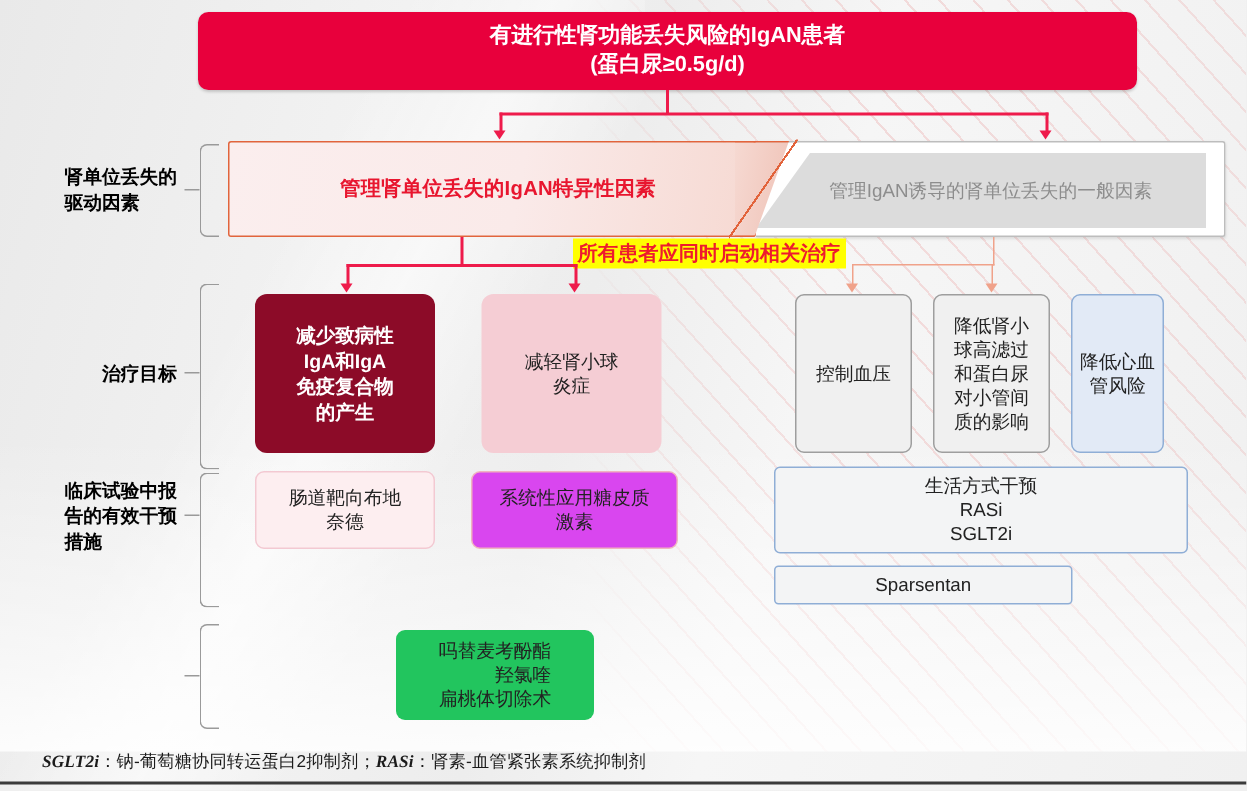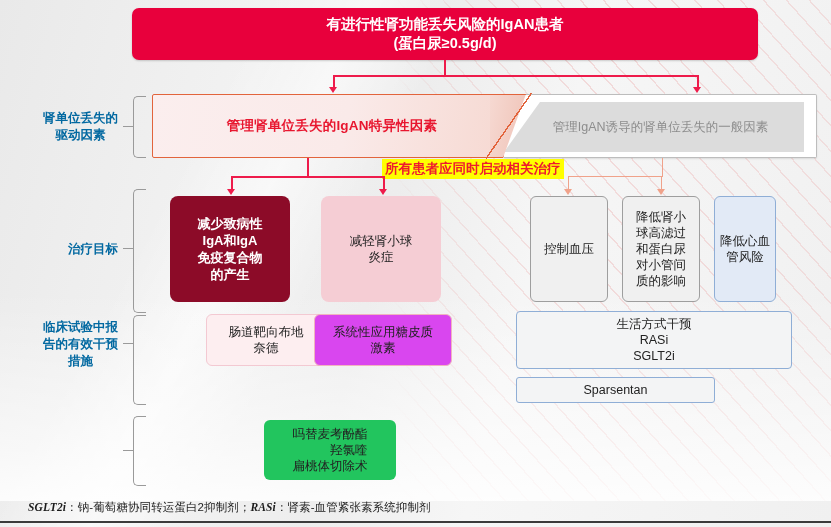--- a/index.html
+++ b/index.html
@@ -87,37 +87,37 @@
   #highlight{
     left:382px;top:159px;height:20px;padding:0 3px;
     background:#ffff00;color:#ee1b2e;font-weight:bold;font-size:13.5px;
     display:flex;align-items:center;
   }
 
   
   .box{border-radius:6px;font-size:12.5px;line-height:16px;color:#222;}
   .box.dark{background:#8c0b28;color:#fff;font-weight:bold;line-height:17px;font-size:13px;border-radius:8px;}
   .box.pink{background:#f5cdd4;border-radius:8px;}
-  .box.pinkpale{background:#fdeef0;border:1.1px solid #f3c9d2;margin-left:36px;}
+  .box.pinkpale{background:#fdeef0;border:1.1px solid #f3c9d2;}
   .box.pinkmid{background:#d946ef;border:1.1px solid #f0b4bf;}
   .box.grey{background:#f0f0f0;border:1.2px solid #9e9e9e;}
   .box.blue{background:#e2eaf6;border:1.2px solid #8faed6;}
   .box.bluepale{background:#f3f4f5;border:1.2px solid #8faed6;align-items:center;}
   .box.purple{background:#22c55e;border-radius:6px;text-align:right;}
 
   
   .ln{position:absolute;background:#ee1b4b;}
   .ln.soft{background:#f0a28a;}
   .arrow{position:absolute;width:0;height:0;border-left:4.5px solid transparent;border-right:4.5px solid transparent;border-top:6px solid #ee1b4b;}
   .arrow.soft{border-top-color:#f0a28a;}
 
   
   .side-label{
-    color:#0369a1;font-weight:bold;font-size:12.5px;line-height:17px;
-    text-align:center;display:flex;align-items:center;justify-content:flex-end;
+    color:#000000;font-weight:bold;font-size:12.5px;line-height:17px;
+    text-align:left;display:flex;align-items:center;justify-content:flex-end;
   }
   .bracket{
     border:1.4px solid #9a9a9a;border-right:none;border-radius:5px 0 0 5px;
     width:13px;
   }
   .bracket-stub{background:#9a9a9a;height:1.4px;width:10px;}
 
   
   #footnote{
     left:28px;top:500px;width:780px;

